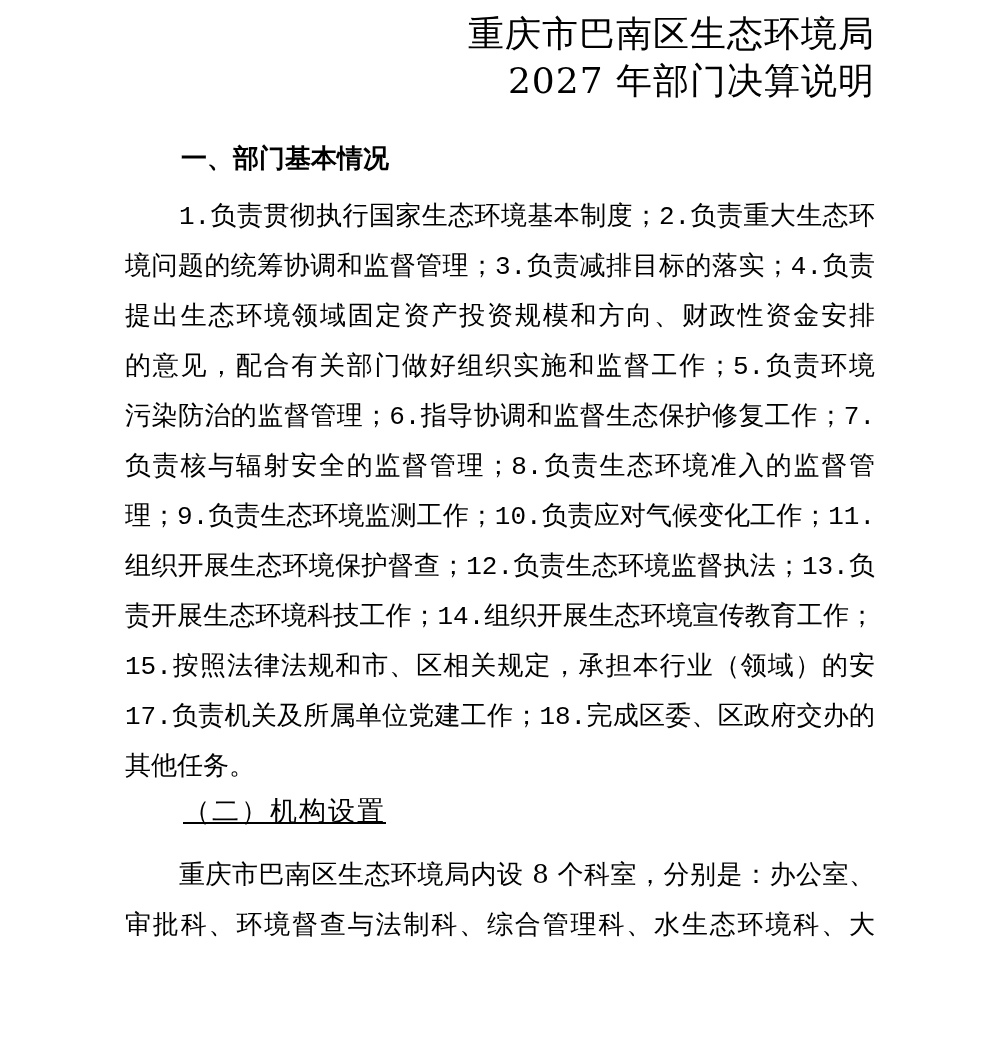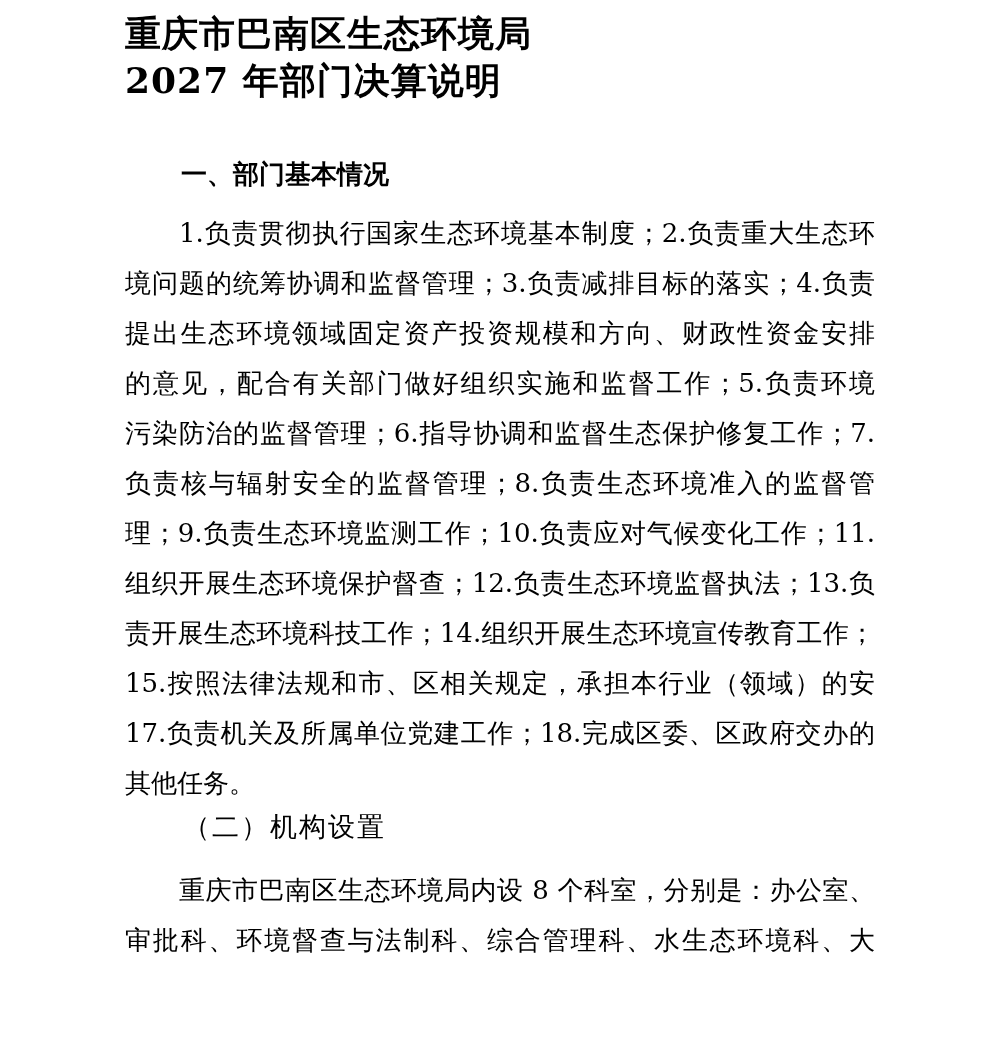--- a/index.html
+++ b/index.html
@@ -14,45 +14,45 @@
     color: #000000;
     font-family: "DejaVu Serif", "Liberation Serif", serif;
   }
   .page {
     width: 750px;
     padding: 0 125px;
     box-sizing: content-box;
   }
   .doc-title {
     margin-top: 10px;
-    text-align: left;
-    font-weight: bold;
+    text-align: right;
+    font-weight: normal;
     font-size: 36px;
     line-height: 47px;
     font-family: "DejaVu Serif", "Liberation Serif", serif;
     letter-spacing: 1px;
   }
   .section-heading {
-    margin-top: 54px;
+    margin-top: 38px;
     margin-left: 56px;
     font-family: "Liberation Sans", "DejaVu Sans", sans-serif;
     font-weight: bold;
     font-size: 26px;
     line-height: 32px;
   }
   .subsection-heading {
     margin-left: 58px;
     font-size: 27px;
     line-height: 30px;
     letter-spacing: 2px;
     font-family: "DejaVu Serif", "Liberation Serif", serif;
   }
   .sub1 { margin-top: 18px; }
-  .sub2 { margin-top: 4px; }
-  .para { margin-top: 18px; }
+  .sub2 { margin-top: 4px; text-decoration: underline; }
+  .para { margin-top: 18px; font-family: Liberation Mono, monospace; }
   .para2 { margin-top: 23px; }
   .line {
     font-size: 26px;
     line-height: 50px;
     height: 50px;
     width: 750px;
     text-align: justify;
     text-align-last: justify;
     text-justify: inter-character;
     white-space: nowrap;

